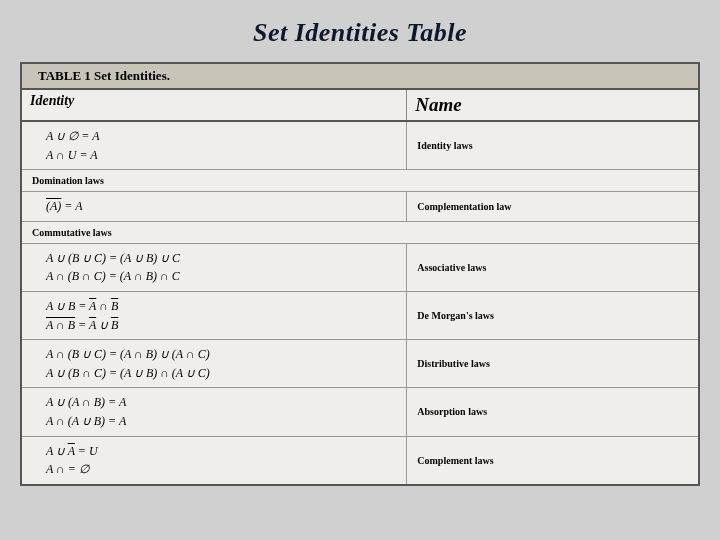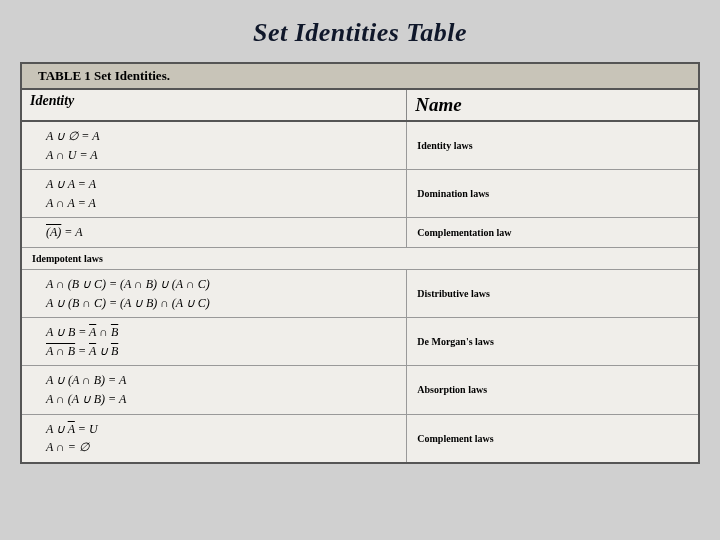--- a/index.html
+++ b/index.html
@@ -115,37 +115,40 @@
     <div class="col-identity">Identity</div>
     <div class="col-name">Name</div>
   </div>
 
   <div id="table-body">
       <div class="table-row">
         <div class="cell-identity math">A ∪ ∅ = A<br>A ∩ U = A</div>
         <div class="cell-name">Identity laws</div>
       </div>
       <div class="table-row">
-        <div class="cell-identity math">A ∪ A = A<br>A ∩ A = A</div>
         <div class="cell-name">Domination laws</div>
       </div>
       <div class="table-row">
         <div class="cell-identity math"><span style="text-decoration:overline;font-style:italic;">(A)</span> = A</div>
         <div class="cell-name">Complementation law</div>
       </div>
       <div class="table-row">
-        <div class="cell-name">Idempotent laws</div>
+        <div class="cell-name">Commutative laws</div>
+      </div>
+      <div class="table-row">
+        <div class="cell-identity math">A ∪ (B ∪ C) = (A ∪ B) ∪ C<br>A ∩ (B ∩ C) = (A ∩ B) ∩ C</div>
+        <div class="cell-name">Associative laws</div>
+      </div>
+      <div class="table-row">
+        <div class="cell-identity math"><span style="font-style:italic;">A ∪ B = <span style="text-decoration:overline;">A</span> ∩ <span style="text-decoration:overline;">B</span></span><br><span style="font-style:italic;"><span style="text-decoration:overline;">A ∩ B</span> = <span style="text-decoration:overline;">A</span> ∪ <span style="text-decoration:overline;">B</span></span></div>
+        <div class="cell-name">De Morgan's laws</div>
       </div>
       <div class="table-row">
         <div class="cell-identity math">A ∩ (B ∪ C) = (A ∩ B) ∪ (A ∩ C)<br>A ∪ (B ∩ C) = (A ∪ B) ∩ (A ∪ C)</div>
         <div class="cell-name">Distributive laws</div>
-      </div>
-      <div class="table-row">
-        <div class="cell-identity math"><span style="font-style:italic;">A ∪ B = <span style="text-decoration:overline;">A</span> ∩ <span style="text-decoration:overline;">B</span></span><br><span style="font-style:italic;"><span style="text-decoration:overline;">A ∩ B</span> = <span style="text-decoration:overline;">A</span> ∪ <span style="text-decoration:overline;">B</span></span></div>
-        <div class="cell-name">De Morgan's laws</div>
       </div>
       <div class="table-row">
         <div class="cell-identity math">A ∪ (A ∩ B) = A<br>A ∩ (A ∪ B) = A</div>
         <div class="cell-name">Absorption laws</div>
       </div>
       <div class="table-row">
         <div class="cell-identity math">A ∪ <span style="text-decoration:overline;font-style:italic;">A</span> = U<br>A ∩  = ∅</div>
         <div class="cell-name">Complement laws</div>
       </div>
     </div>

